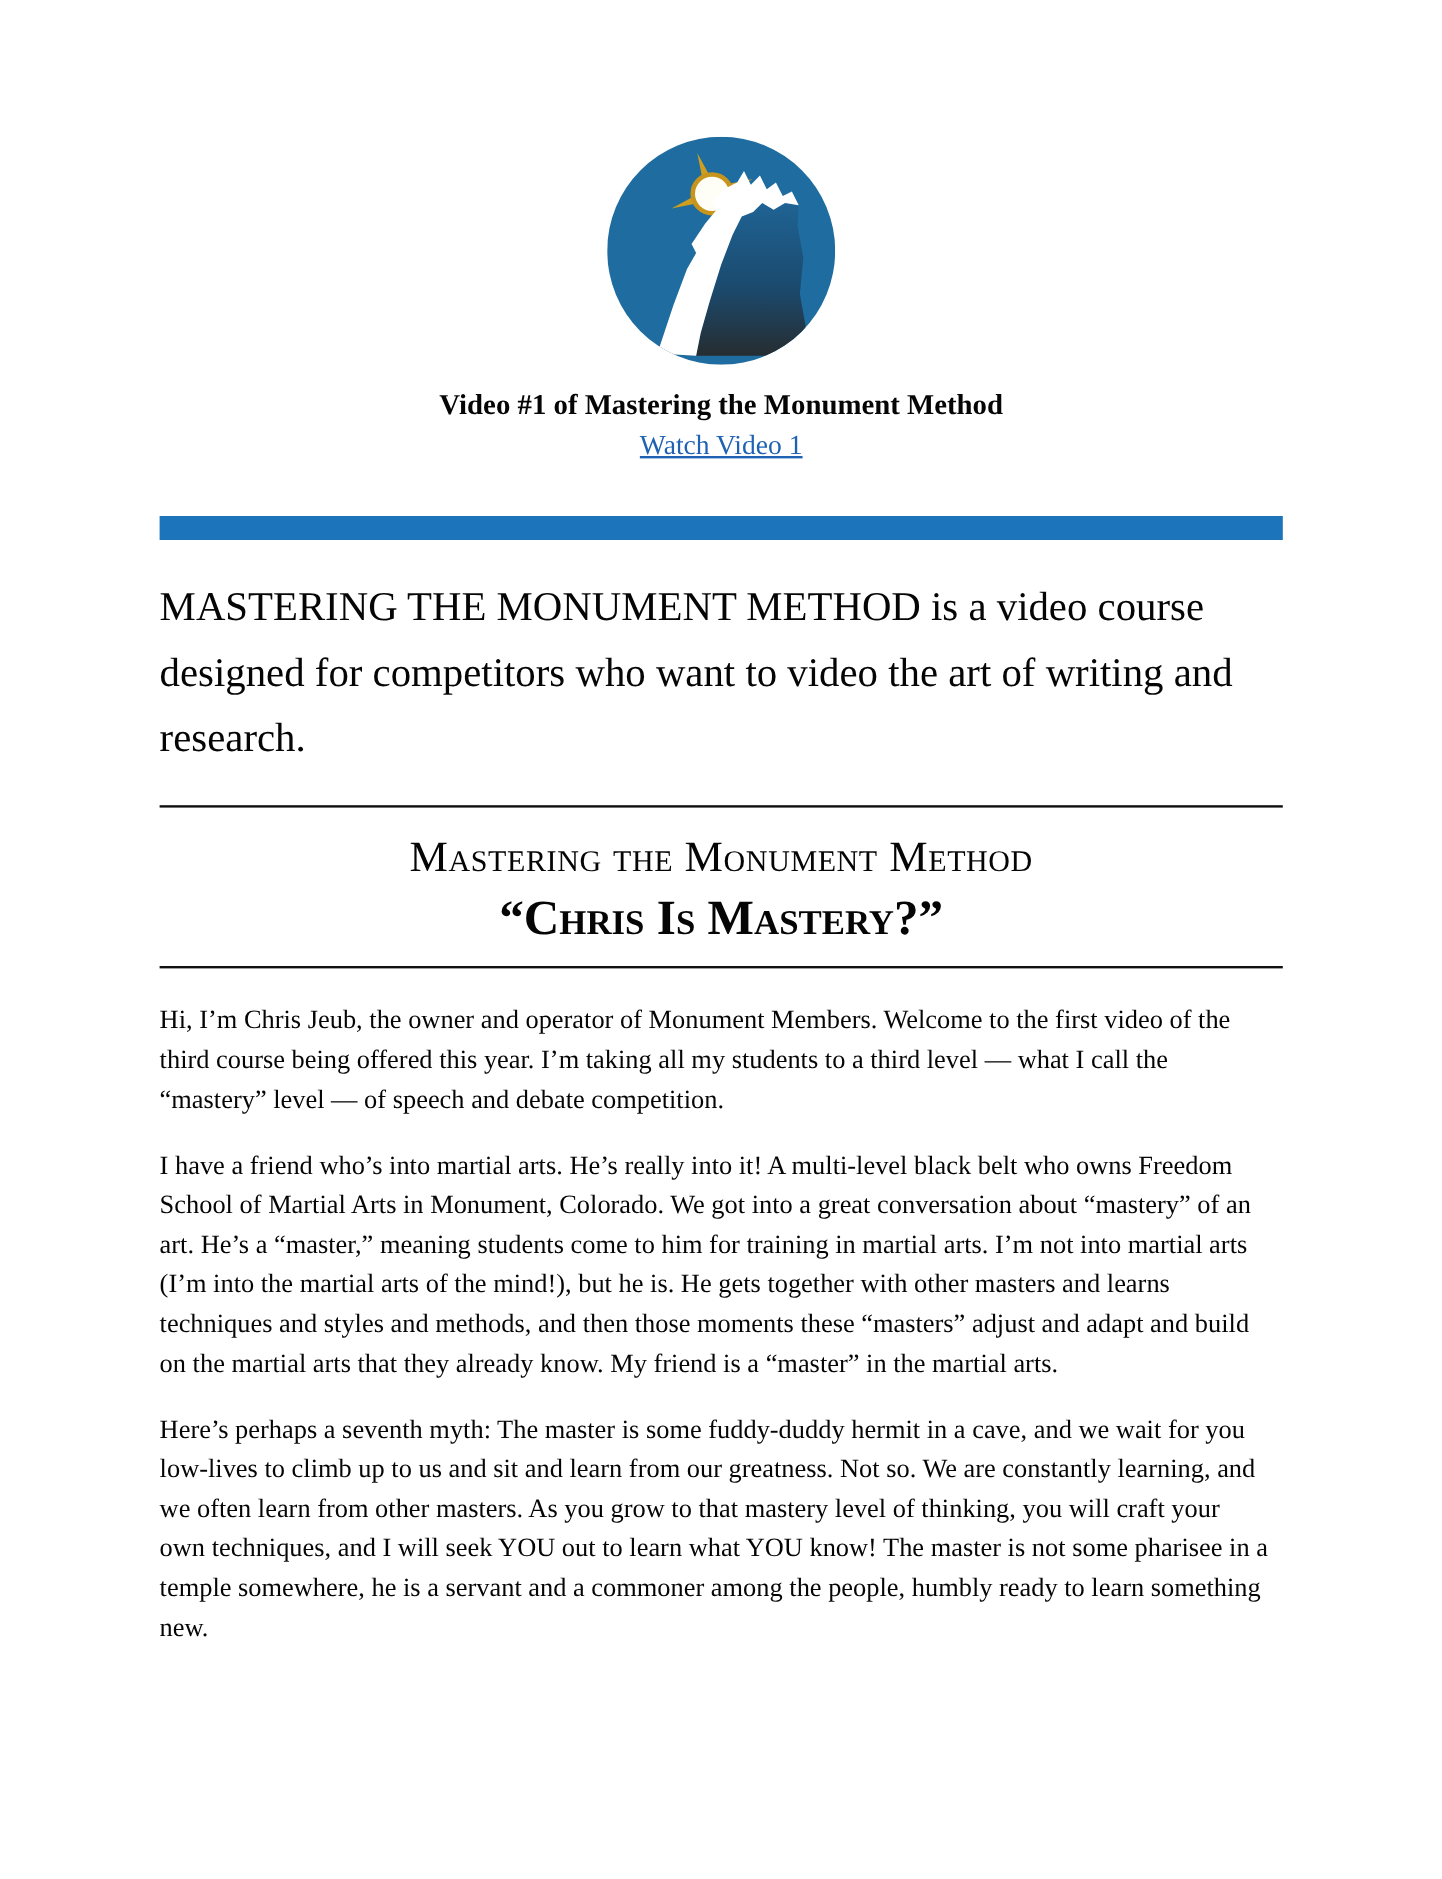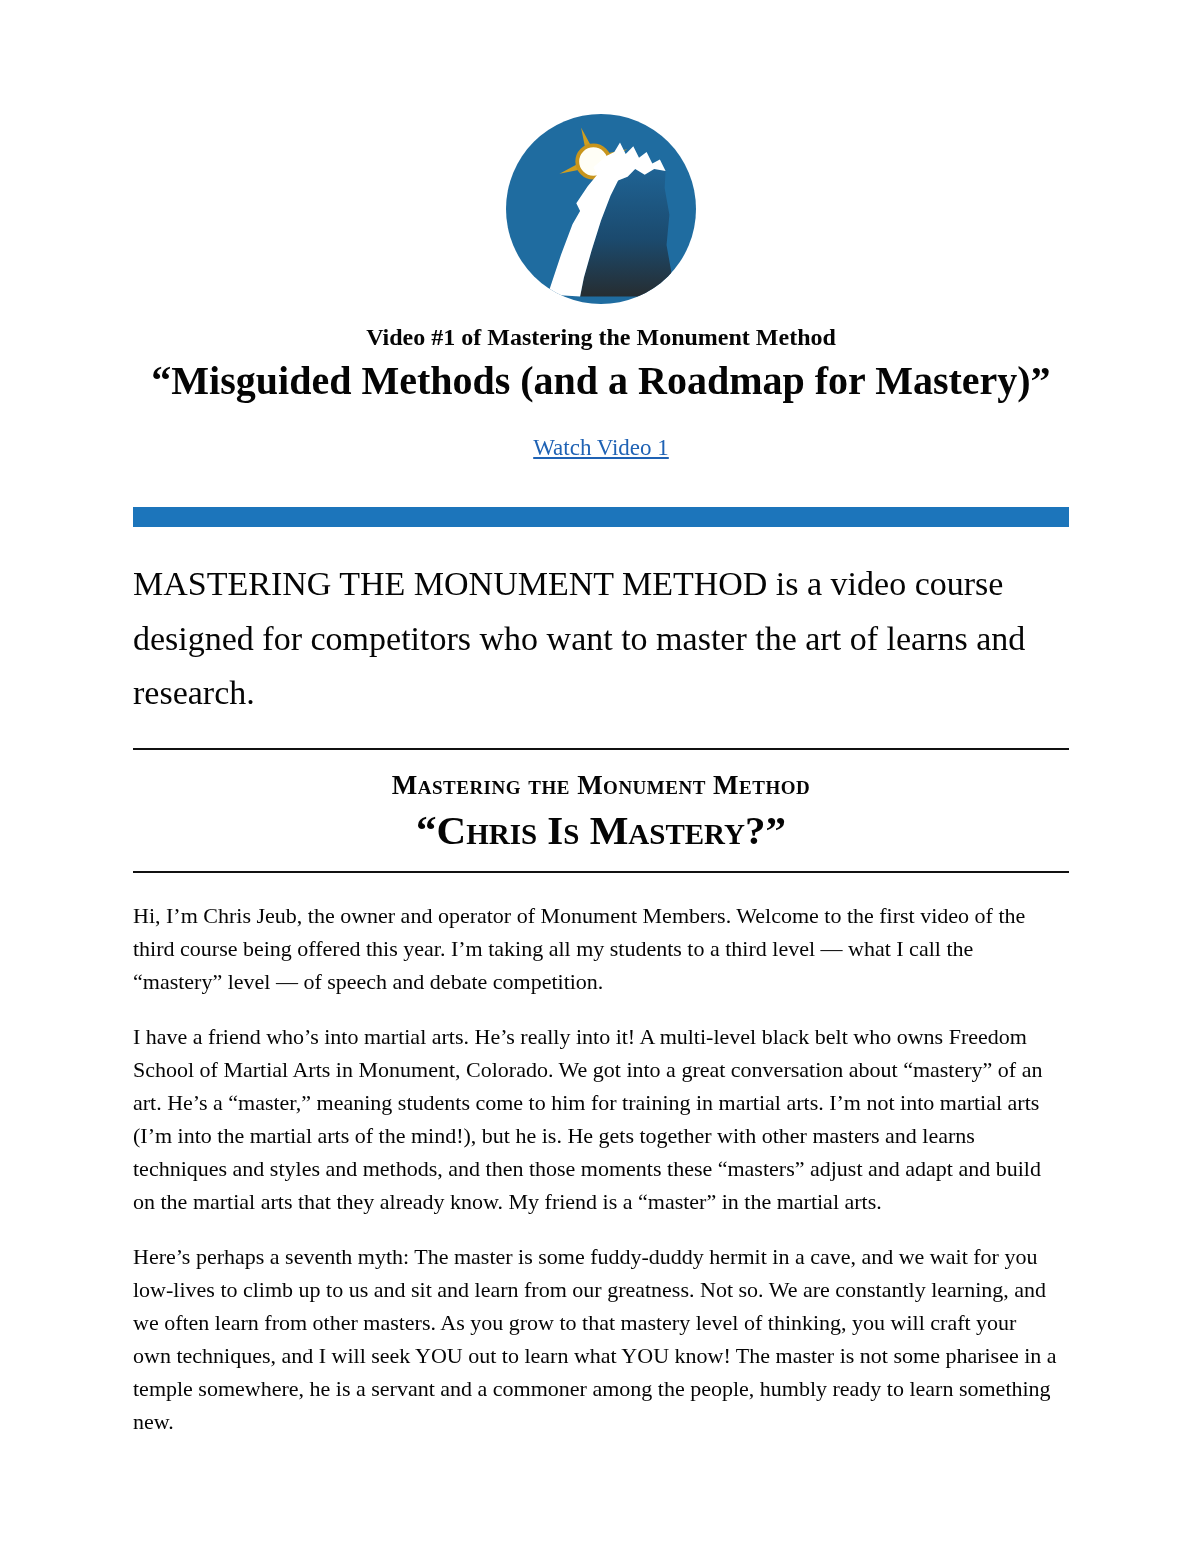--- a/index.html
+++ b/index.html
@@ -25,21 +25,21 @@
     font-weight:bold;font-size:40px;line-height:1.2;
     text-align:center;margin:0 auto 30px auto;max-width:900px;
   }
   .link-row{text-align:center;font-size:23px;margin:0 0 46px 0;}
   .watch-link{color:var(--link,#1f62b4);text-decoration:underline;cursor:pointer;}
   .blue-bar{height:20px;background:var(--accent-bar,#1c75bb);margin:0 0 30px 0;}
   .intro{font-size:34px;line-height:1.6;margin:0 0 28px 0;}
   hr.rule{border:none;border-top:2px solid #111111;margin:0;height:0;}
   .section-head{text-align:center;padding:20px 0 14px 0;}
   .eyebrow{
-    font-variant:small-caps;font-weight:bold;font-size:27px;
+    font-variant:small-caps;font-weight:normal;font-size:36px;
     letter-spacing:0.5px;margin:0 0 4px 0;
   }
   .section-title{
     font-variant:small-caps;font-weight:bold;font-size:41px;
     margin:0;line-height:1.25;
   }
   .article{margin-top:26px;font-size:22px;line-height:1.5;}
   .body-para{margin:0 12px 22px 0;}
 </style>
 </head>
@@ -66,29 +66,28 @@
           <circle cx="92" cy="50" r="17" fill="#fffef6" stroke="#c8951c" stroke-width="4"></circle>
         </g>
         <path fill="url(#rockGrad)" d="M78,192 L82,172 L90,144 L100,112 L110,86 L118,70 L128,66 L136,58 L146,64 L156,58 L168,60 L167,78 L172,106 L169,138 L174,166 L172,192 Z"></path>
         <path fill="#ffffff" d="M44,190 L58,148 L70,116 L78,102 L74,94 L86,76 L96,64 L92,56 L106,44 L114,40 L120,30 L126,42 L134,34 L140,46 L148,40 L154,52 L162,48 L168,60 L156,58 L146,64 L136,58 L128,66 L118,70 L110,86 L100,112 L90,144 L82,172 L78,192 Z"></path>
       </g>
     </svg>
   </div>
 
   <p class="kicker">Video #1 of Mastering the Monument Method</p>
 
-  <h1 class="title">“Misguided Methods (and a Roadmap for Mastery)”</h1>
 
   <p class="link-row">
     <a class="watch-link">Watch Video 1</a>
   </p>
 
   <div class="blue-bar"></div>
 
-  <p class="intro">MASTERING THE MONUMENT METHOD is a video course designed for competitors who want to master the art of learns and research.</p>
+  <p class="intro">MASTERING THE MONUMENT METHOD is a video course designed for competitors who want to video the art of writing and research.</p>
 
   <hr class="rule">
 
   <div class="section-head">
     <p class="eyebrow">Mastering the Monument Method</p>
     <h2 class="section-title">“Chris Is Mastery?”</h2>
   </div>
 
   <hr class="rule">
 

